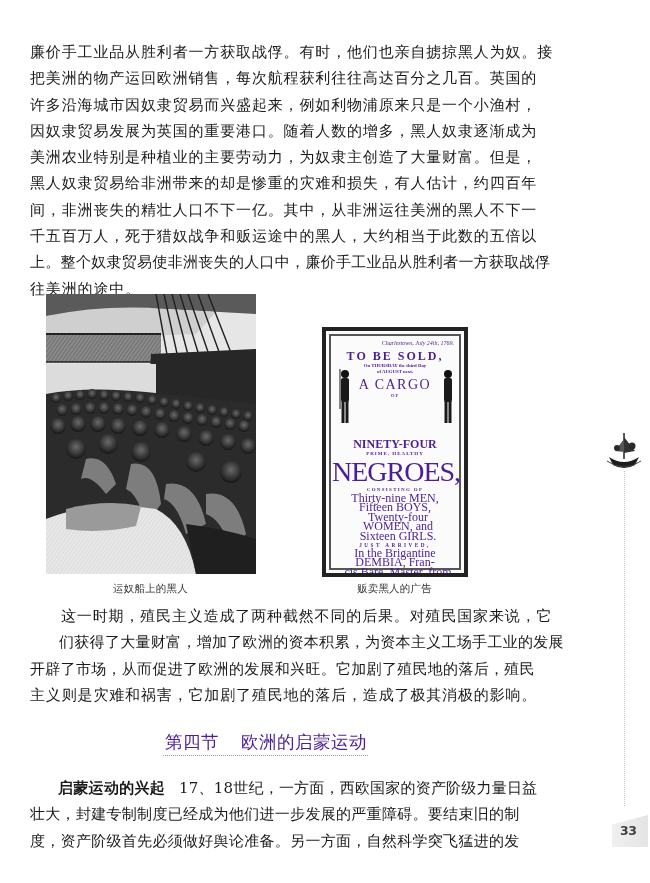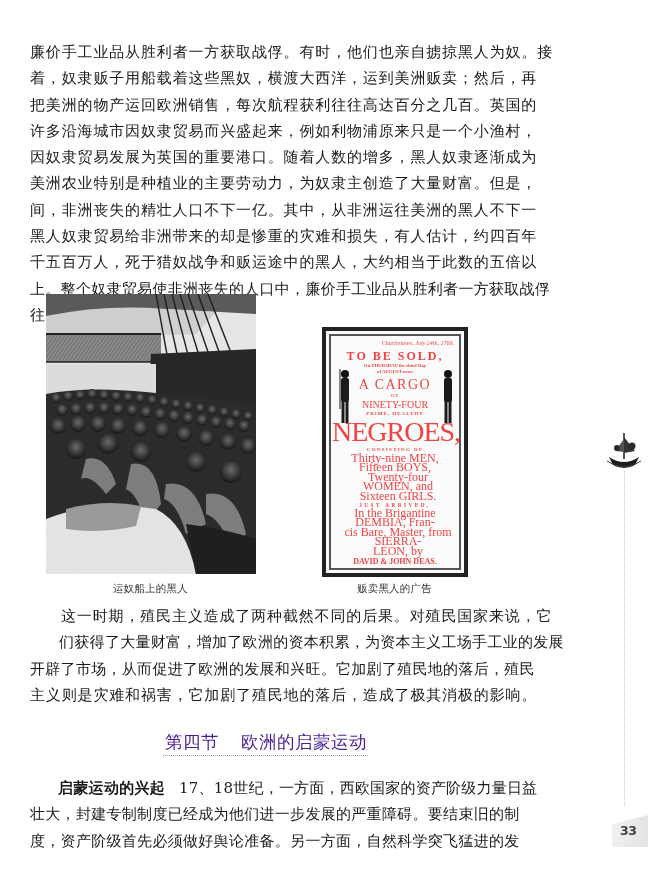--- a/index.html
+++ b/index.html
@@ -20,28 +20,28 @@
     position: absolute; left: 46px; top: 285px; width: 210px; height: 280px;
     background: #d9d9d9; overflow: hidden;
   }
   .fig-poster {
     position: absolute; left: 322px; top: 318px; width: 146px; height: 250px;
     background: #fbfbfb; box-sizing: border-box; border: 4px solid #222;
     outline: 2px solid #555; outline-offset: -9px; overflow: hidden;
   }
   .poster-inner {
     position: absolute; left: 10px; right: 10px; top: 8px; bottom: 10px;
-    text-align: center; color: #ef4444; font-family: "Liberation Serif", serif;
+    text-align: center; color: #4c1d95; font-family: "Liberation Serif", serif;
   }
   .p-date { font-size: 6px; font-style: italic; text-align: right; line-height: 9px; }
   .p-tobesold { font-size: 12px; letter-spacing: 2px; font-weight: bold; line-height: 14px; margin-top: 1px; }
   .p-small { font-size: 4.8px; line-height: 6px; font-weight: bold; }
   .p-cargo { font-size: 14px; letter-spacing: 1.5px; line-height: 16px; margin-top: 2px; }
   .p-of { font-size: 4.5px; line-height: 6px; font-weight: bold; letter-spacing: 1px; }
-  .p-ninety { font-size: 10px; line-height: 11px; font-weight: normal; }
+  .p-ninety { font-size: 12px; line-height: 11px; font-weight: bold; margin-top: 40px; }
   .p-prime { font-size: 5px; line-height: 8px; font-weight: bold; letter-spacing: 1px; }
   .p-negroes { font-size: 28px; line-height: 28px; letter-spacing: -1px; font-weight: normal; margin-left: -4px; margin-right: -4px; }
   .p-consist { font-size: 5px; letter-spacing: 1.3px; font-weight: bold; line-height: 8px; }
   .p-body { font-size: 12px; line-height: 9.4px; text-align: center; }
   .p-just { font-size: 5.2px; letter-spacing: 2.5px; font-weight: bold; line-height: 8px; text-align: center; }
   .p-deas { font-size: 8px; font-weight: bold; line-height: 11px; }
   .fig-figure { position: absolute; width: 14px; height: 58px; }
 
   .caption {
     position: absolute; top: 571px; font-size: 10.5px; color: #333; line-height: 16px;
@@ -74,27 +74,26 @@
     background: linear-gradient(90deg, #f0f0f0, #e4e4e4); clip-path: polygon(0 30%, 100% 0, 100% 100%, 0 100%);
   }
 </style>
 </head>
 <body>
 
 <div class="page">
 
   <div class="para" style="top:30px;">
     <span class="line">廉价手工业品从胜利者一方获取战俘。有时，他们也亲自掳掠黑人为奴。接</span>
-    <span class="line">着，奴隶贩子用船载着这些黑奴，横渡大西洋，运到美洲贩卖；然后，再</span>
     <span class="line">把美洲的物产运回欧洲销售，每次航程获利往往高达百分之几百。英国的</span>
     <span class="line">许多沿海城市因奴隶贸易而兴盛起来，例如利物浦原来只是一个小渔村，</span>
     <span class="line">因奴隶贸易发展为英国的重要港口。随着人数的增多，黑人奴隶逐渐成为</span>
     <span class="line">美洲农业特别是种植业的主要劳动力，为奴隶主创造了大量财富。但是，</span>
+    <span class="line">黑人奴隶贸易给非洲带来的却是惨重的灾难和损失，有人估计，约四百年</span>
     <span class="line">间，非洲丧失的精壮人口不下一亿。其中，从非洲运往美洲的黑人不下一</span>
-    <span class="line">黑人奴隶贸易给非洲带来的却是惨重的灾难和损失，有人估计，约四百年</span>
     <span class="line">千五百万人，死于猎奴战争和贩运途中的黑人，大约相当于此数的五倍以</span>
     <span class="line" style="letter-spacing:0.3px;">上。整个奴隶贸易使非洲丧失的人口中，廉价手工业品从胜利者一方获取战俘</span>
     <span class="line">往美洲的途中。</span>
   </div>
 
   <div class="fig-ship">
     <svg width="210" height="280" viewBox="0 0 210 280" xmlns="http://www.w3.org/2000/svg">
       <defs>
         <pattern id="hatch" width="3" height="3" patternUnits="userSpaceOnUse" patternTransform="rotate(35)">
           <line x1="0" y1="0" x2="0" y2="3" stroke="#333" stroke-width="1.2"></line>

